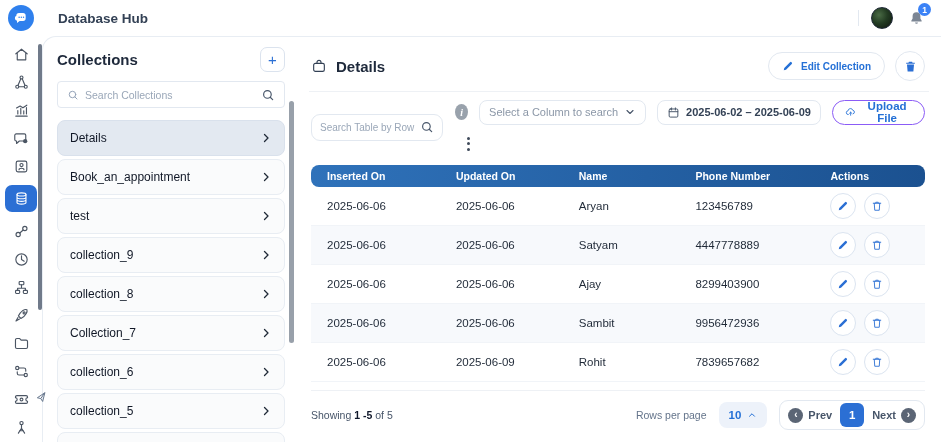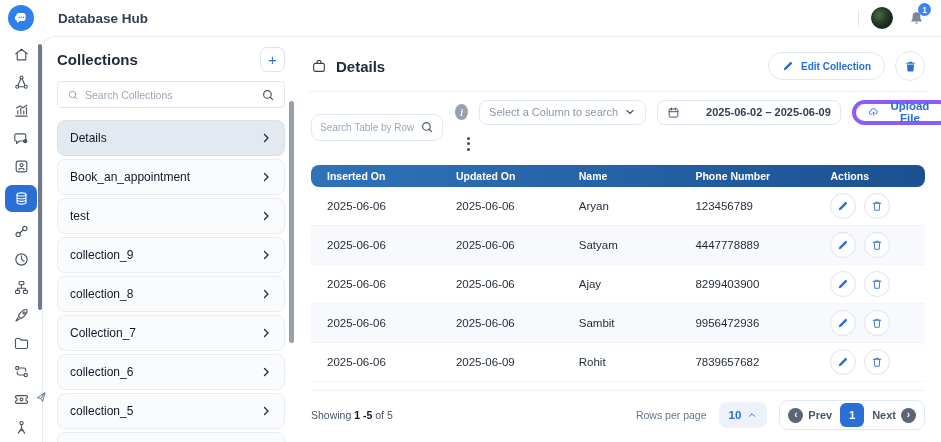--- a/index.html
+++ b/index.html
@@ -80,22 +80,22 @@
   .tool-rows { display:flex; flex-direction:column; gap:8px; }
   .tool-row { display:flex; align-items:center; gap:11px; }
   .info-icon { width:16px; height:16px; border-radius:50%; background:#99a2ac; color:#fff;
                font-size:10px; font-weight:700; display:flex; align-items:center; justify-content:center;
                font-family:"Liberation Serif",serif; font-style:italic; cursor:pointer; }
   .select { width:172px; height:25px; border:1px solid #e2e8f0; border-radius:8px; display:flex;
             align-items:center; padding:0 9px; gap:6px; cursor:pointer; background:#fff; }
   .select-text { flex:1; font-size:11px; color:#8b97a7; white-space:nowrap; overflow:hidden; }
   .date-chip { height:25px; border:1px solid #e2e8f0; border-radius:8px; display:flex;
                align-items:center; gap:6px; padding:0 9px; background:#fff; cursor:pointer; }
-  .date-text { font-size:11px; font-weight:600; color:#334155; white-space:nowrap;margin-left:20px; }
-  .pill-btn { height:25px; border-radius:13px; border:4px solid #8b5cf6; background:#fff;
+  .date-text { font-size:11px; font-weight:600; color:#334155; white-space:nowrap; }
+  .pill-btn { height:25px; border-radius:13px; border:1px solid #8b5cf6; background:#fff;
               display:flex; align-items:center; gap:6px; padding:0 12px; color:#2470d6;
               font-size:11.5px; font-weight:700; cursor:pointer; font-family:"Liberation Sans",sans-serif; }
   .kebab { display:flex; flex-direction:column; gap:2.5px; padding:4px 6px; cursor:pointer; margin-left:6px; }
   .kebab i { width:3px; height:3px; border-radius:50%; background:#3f4a5a; display:block; }
 
   .tgrid { display:grid; grid-template-columns:21% 20% 19% 22% 18%; align-items:center; }
   .thead { background:linear-gradient(90deg,#2f72ba 0%,#1b5190 100%); border-radius:8px; height:30px;
            color:#fff; font-size:10.5px; font-weight:700; }
   .thead > div { padding-left:16px; }
   .trow { height:39px; border-bottom:1px solid #f1f4f8; font-size:11.5px; color:#1f2937; }

